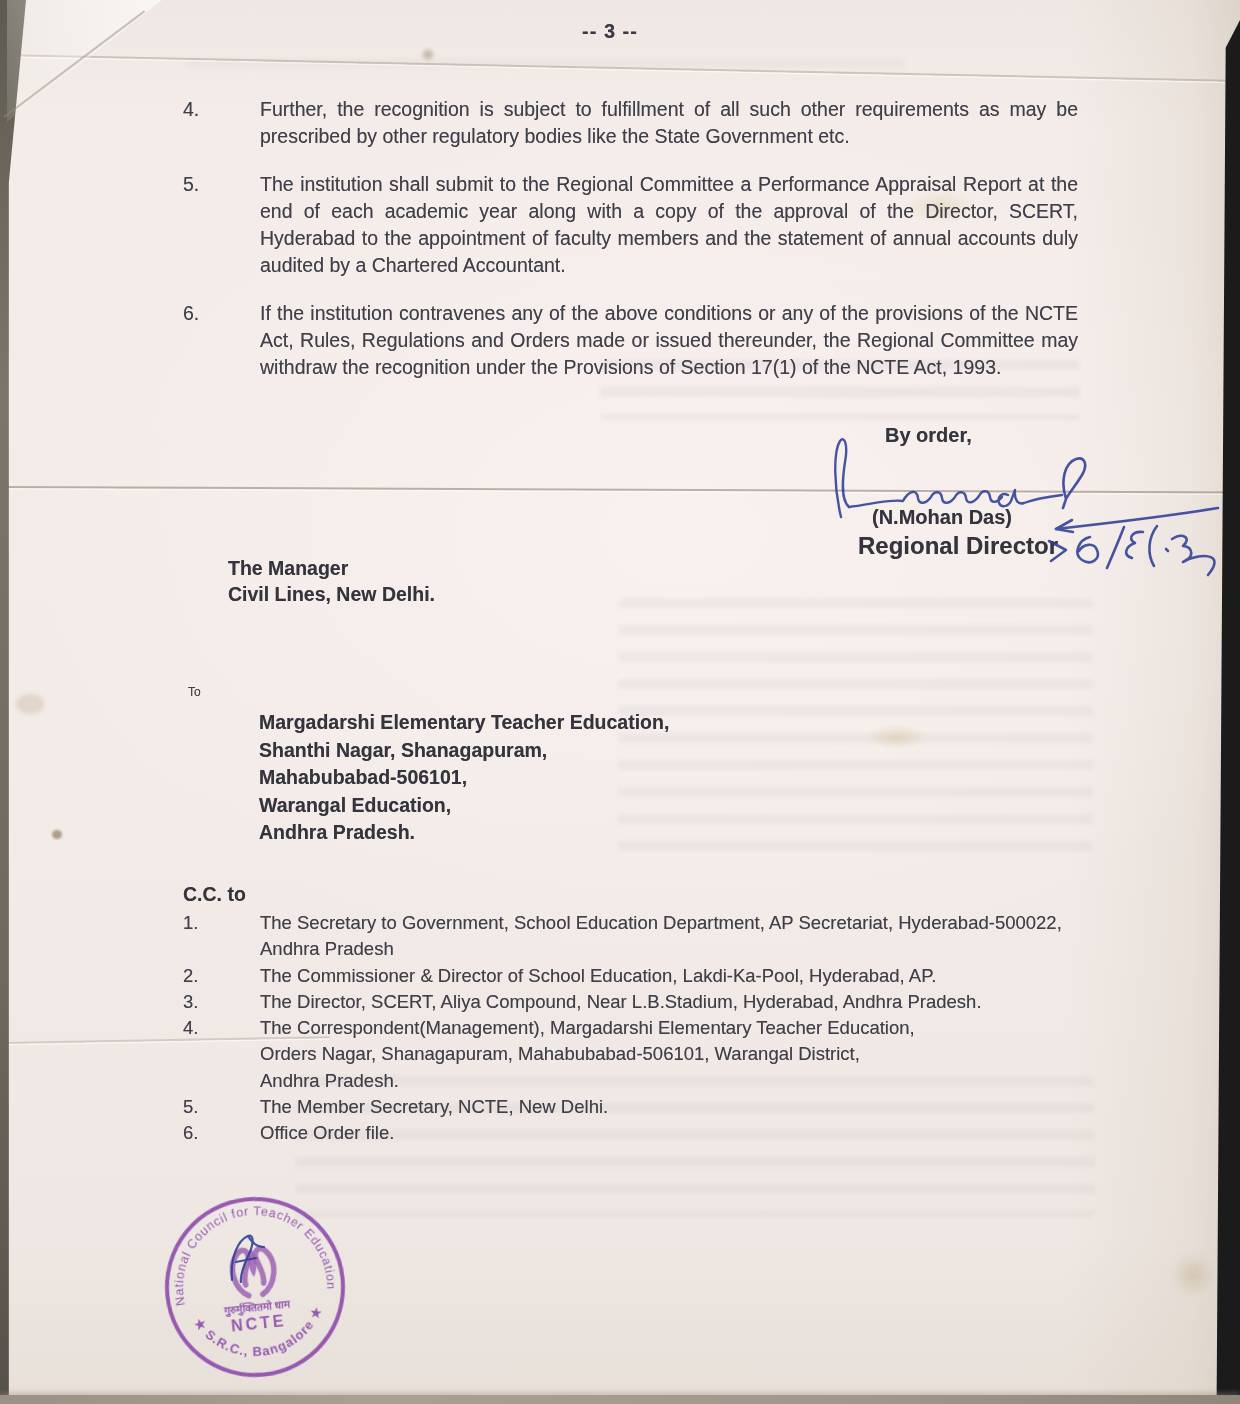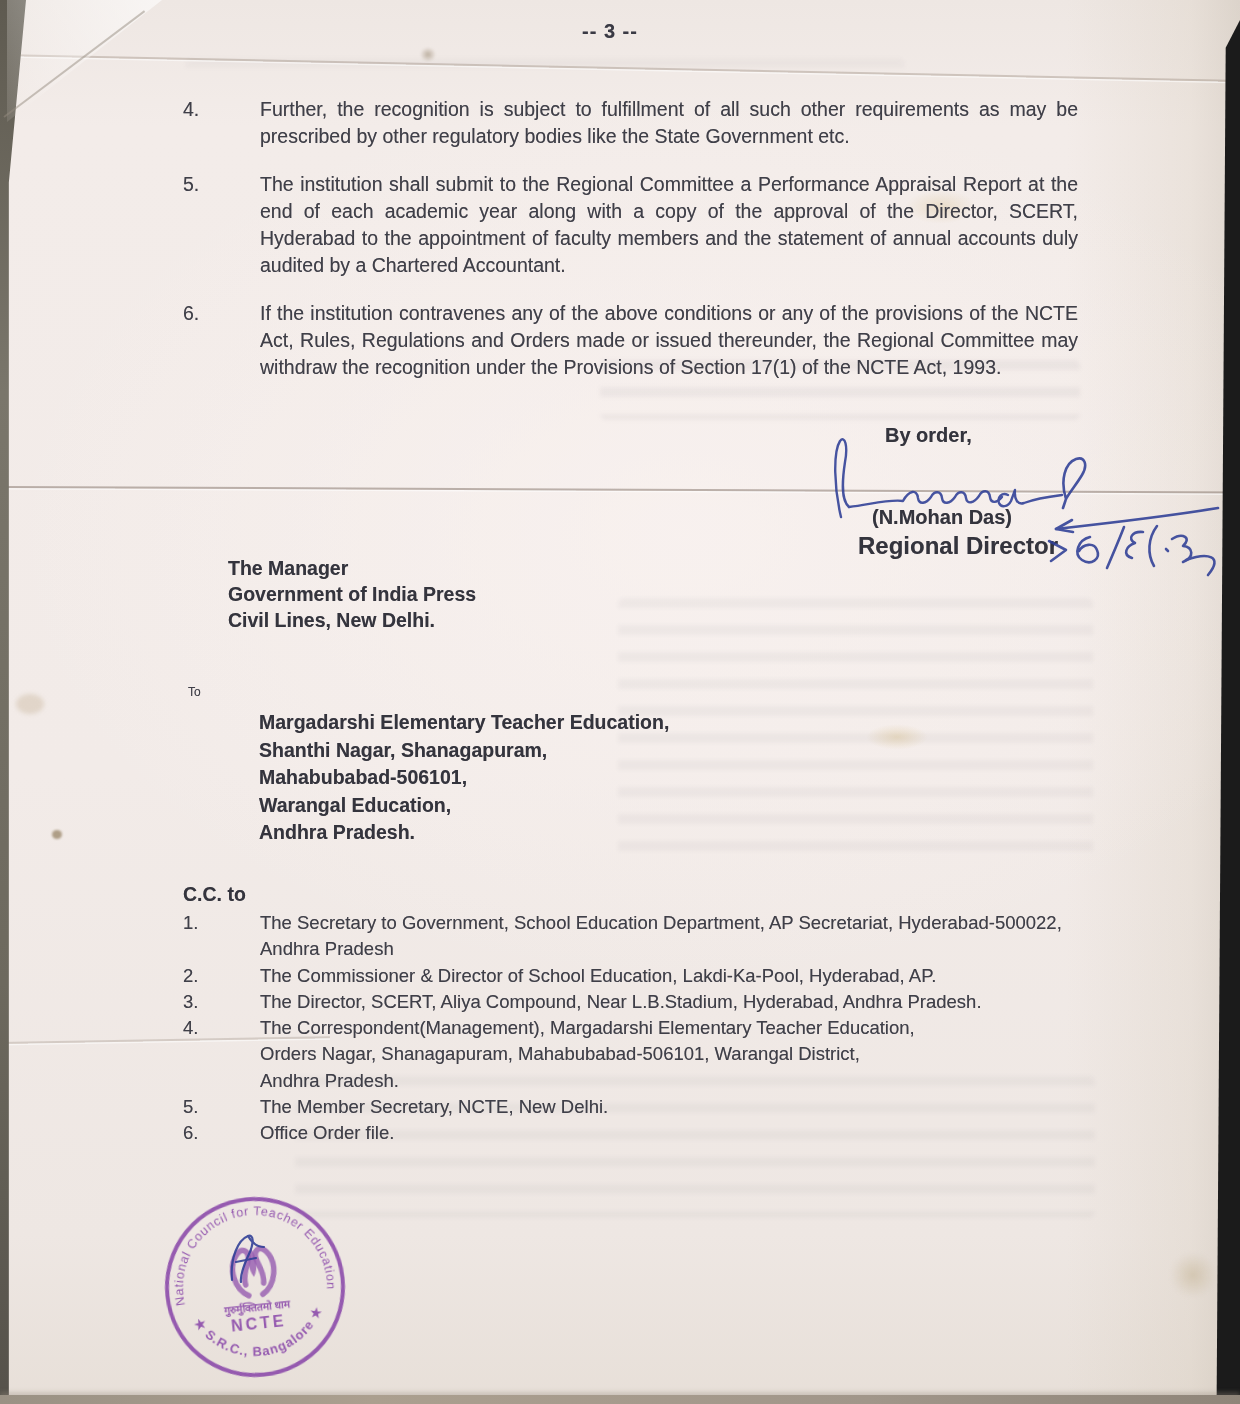--- a/index.html
+++ b/index.html
@@ -110,21 +110,20 @@
       <div class="ptxt">If the institution contravenes any of the above conditions or any of the provisions of the NCTE Act, Rules, Regulations and Orders made or issued thereunder, the Regional Committee may withdraw the recognition under the Provisions of Section 17(1) of the NCTE Act, 1993.</div>
     </div>
   </div>
 
   <div class="abs sig-byorder doc-text">By order,</div>
   <div class="abs sig-name doc-text">(N.Mohan Das)</div>
   <div class="abs sig-title doc-text">Regional Director</div>
 
   <div class="abs manager doc-text">
     <div>The Manager</div>
-    <div>Government of India Press</div>
     <div>Civil Lines, New Delhi.</div>
   </div>
 
   <div class="abs to-label doc-text">To</div>
   <div class="abs recipient doc-text">
     <div>Margadarshi Elementary Teacher Education,</div>
     <div>Shanthi Nagar, Shanagapuram,</div>
     <div>Mahabubabad-506101,</div>
     <div>Warangal Education,</div>
     <div>Andhra Pradesh.</div>

